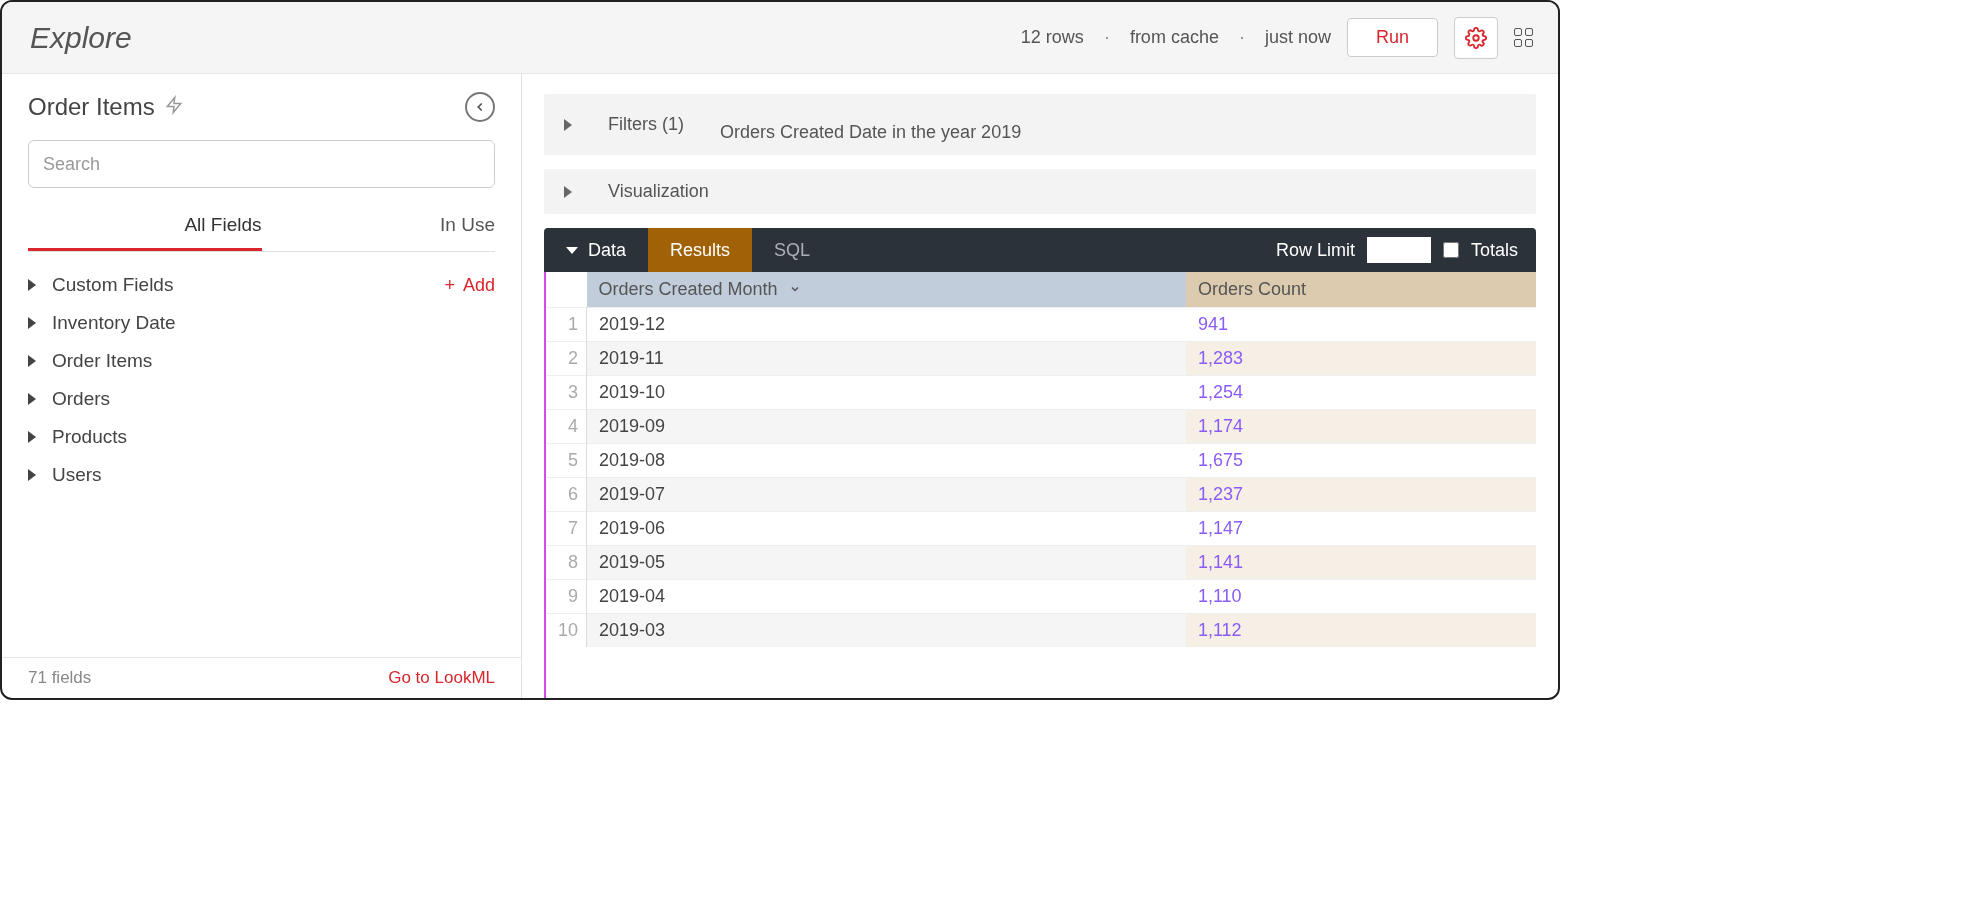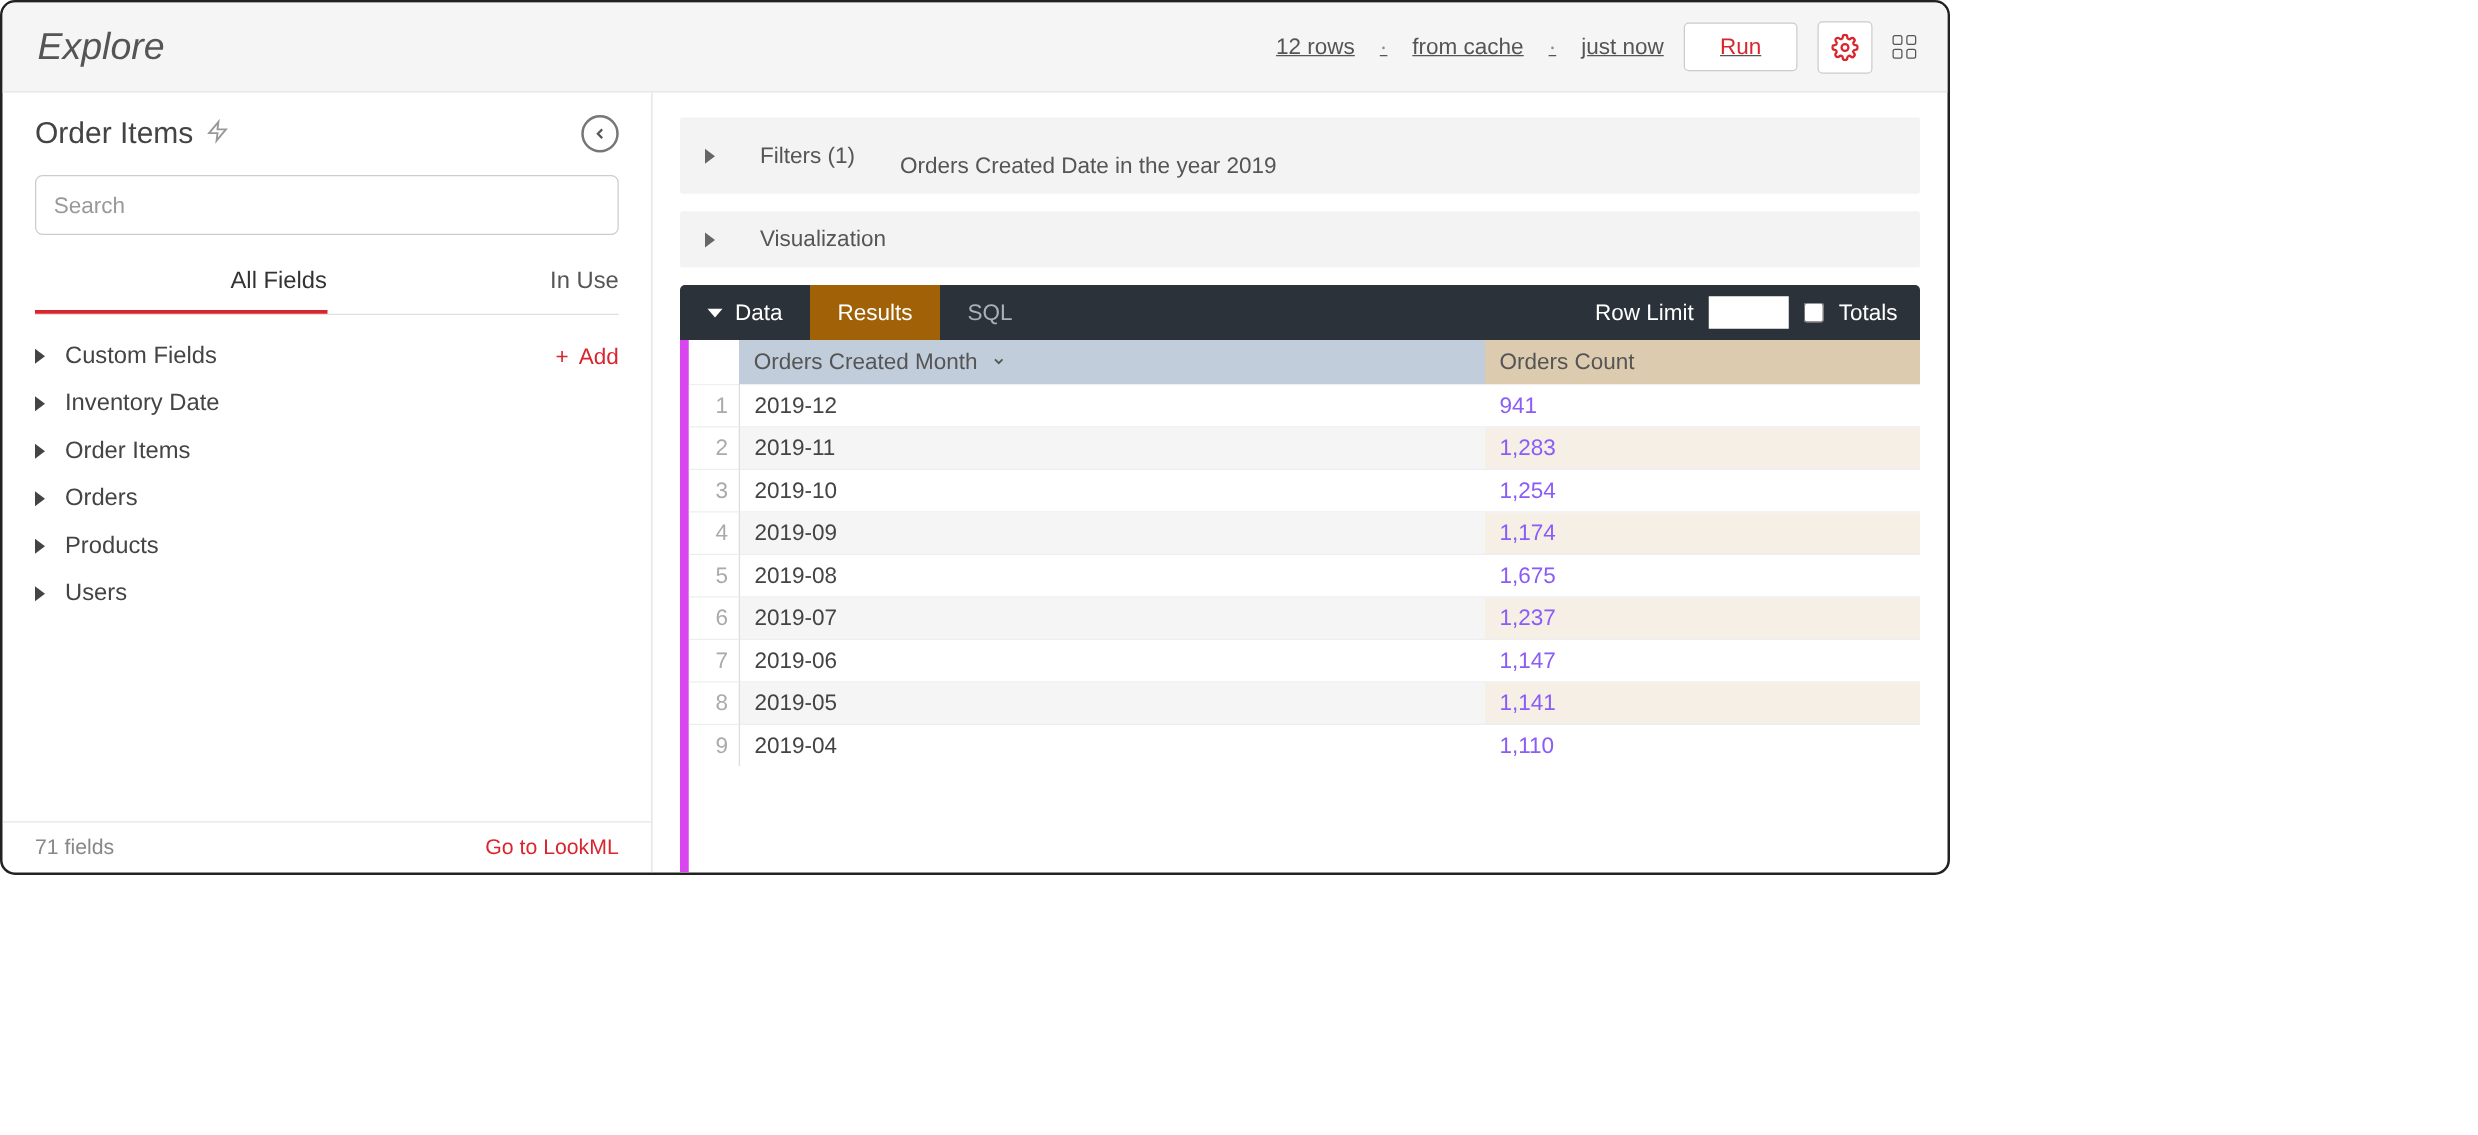--- a/index.html
+++ b/index.html
@@ -21,21 +21,21 @@
   .top-header {
     height: 72px;
     background: #f5f5f5;
     border-bottom: 1px solid #e5e5e5;
     display: flex;
     align-items: center;
     padding: 0 24px 0 28px;
     justify-content: space-between;
   }
   .title { font-size: 30px; font-weight: 400; color: #555; font-style: italic; }
-  .status-group { display: flex; align-items: center; gap: 16px; font-size: 18px; color: #555; text-decoration: underline; }
+  .status-group { display: flex; align-items: center; gap: 16px; font-size: 18px; color: #555; }
   .status-text { white-space: nowrap; }
   .dot { color: #888; padding: 0 4px; }
   .run-btn {
     border: 1px solid #ccc;
     background: #fff;
     color: #d9252d;
     font-size: 18px;
     padding: 8px 28px;
     border-radius: 4px;
     cursor: pointer;
@@ -210,21 +210,21 @@
     padding-right: 18px;
   }
   .row-limit-input {
     width: 64px; height: 26px; border: none; background: #fff;
   }
   .totals-check { width: 16px; height: 16px; }
 
   .table-wrap {
     flex: 1;
     overflow: auto;
-    border-left: 7px solid #d946ef;
+    border-left: 2px solid #d946ef;
   }
   table { border-collapse: collapse; width: 100%; font-size: 18px; }
   thead th {
     text-align: left;
     font-weight: 400;
     padding: 7px 12px;
     color: #555;
     position: sticky; top: 0;
   }
   th.rownum-h { width: 40px; background: #fff; }
@@ -424,19 +424,24 @@
               <tr>
                 <td class="rownum">8</td>
                 <td class="dimcell">2019-05</td>
                 <td class="meascell">1,141</td>
               </tr>
               <tr>
                 <td class="rownum">9</td>
                 <td class="dimcell">2019-04</td>
                 <td class="meascell">1,110</td>
               </tr>
+              <tr>
+                <td class="rownum">10</td>
+                <td class="dimcell">2019-03</td>
+                <td class="meascell">1,112</td>
+              </tr>
             </tbody>
         </table>
       </div>
 
     </div>
   </div>
 </div>
 
 </body></html>

